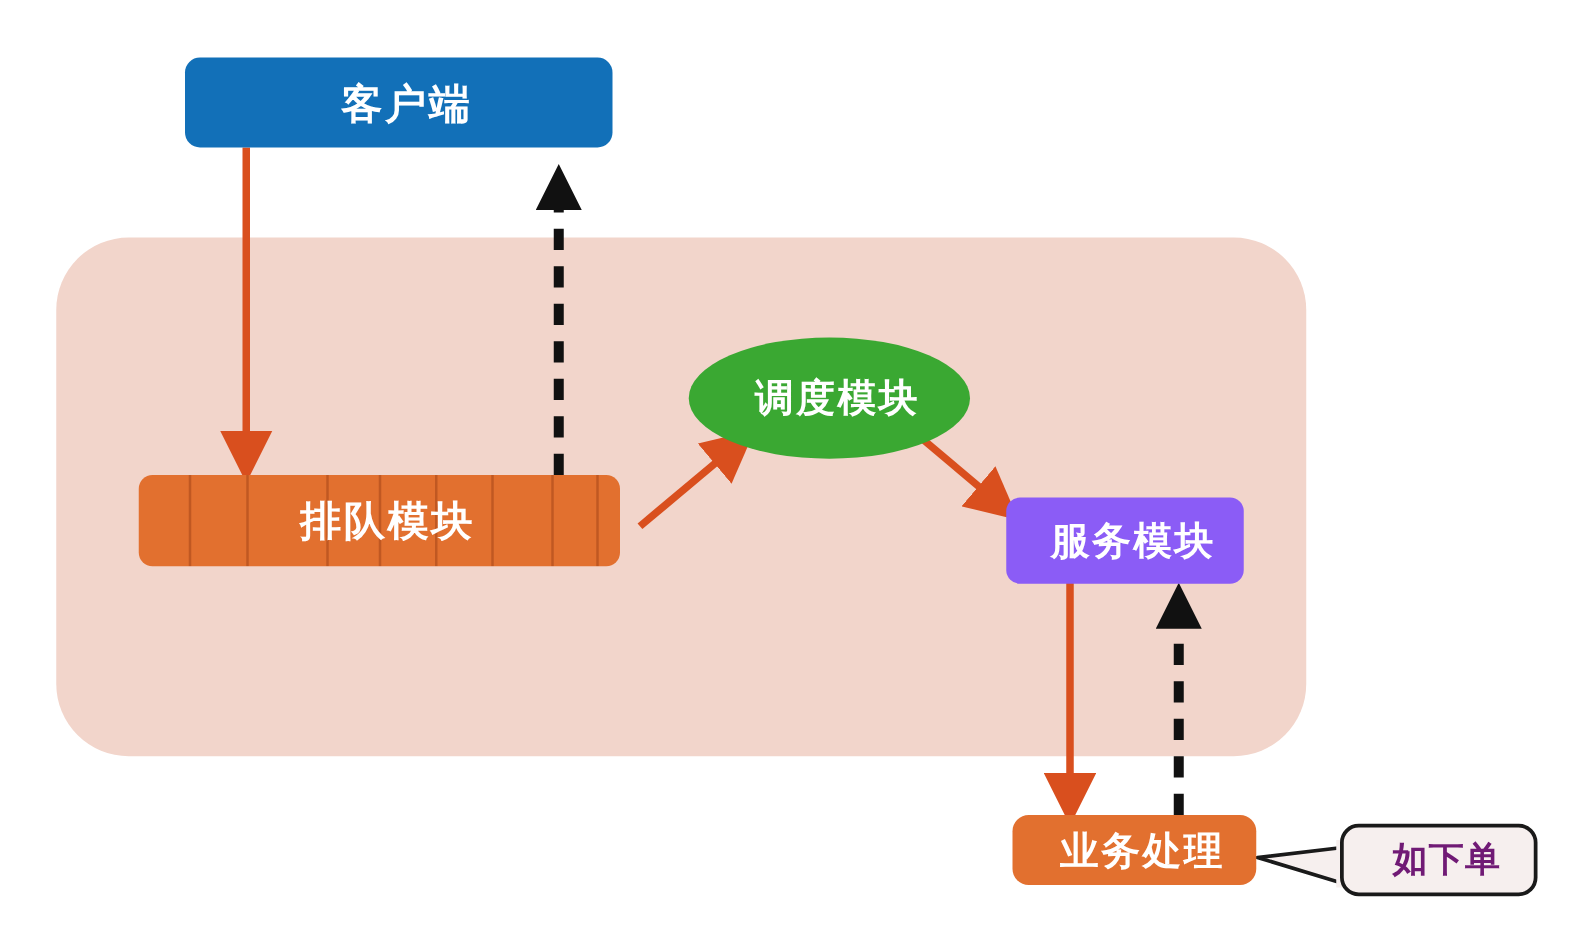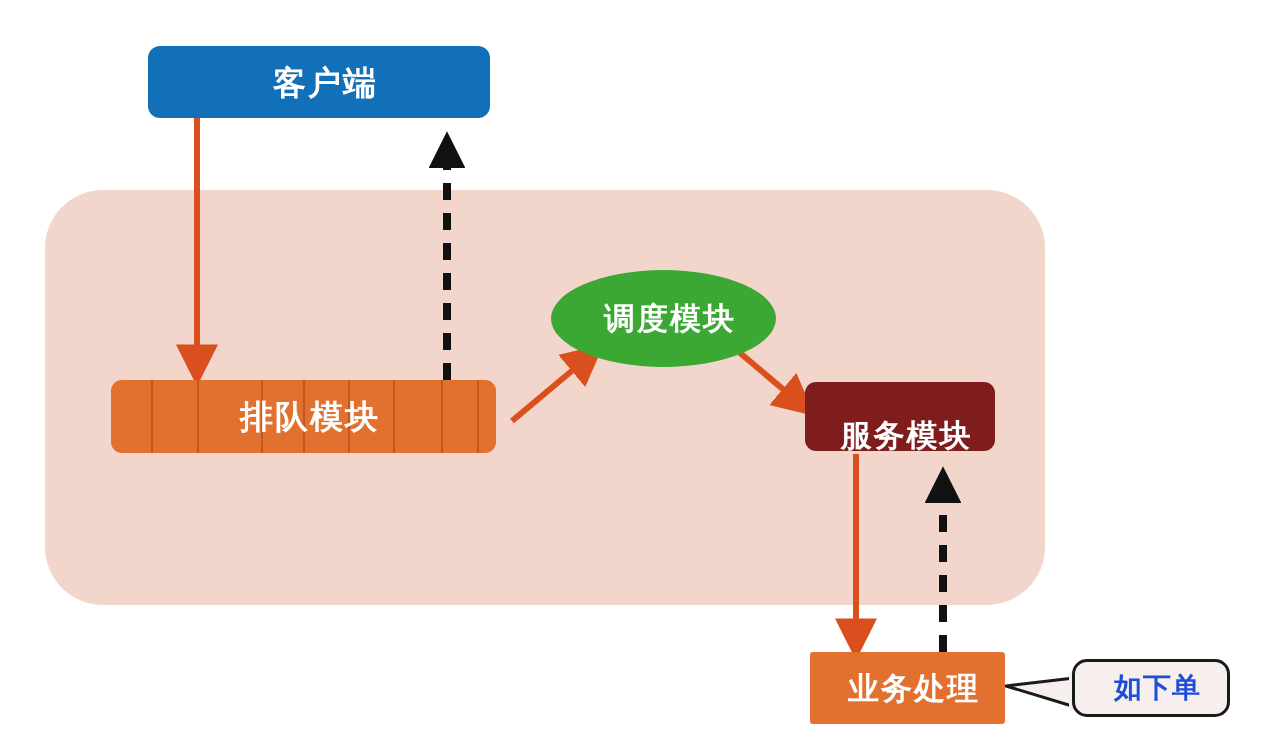--- a/index.html
+++ b/index.html
@@ -107,52 +107,51 @@
     background: #3aa832;
     border-radius: 50%;
     font-size: 31px;
     font-weight: 700;
     align-items: center;
   }
 
   
   #node-service {
     left: 805px;
-    top: 382px;
+    top: 398px;
     width: 190px;
     height: 69px;
-    background: #7f1d1d;
+    background: #8b5cf6;
     border-radius: 11px;
     font-size: 31px;
     font-weight: 700;
-    align-items: flex-end;
   }
 
   
   #node-business {
     left: 810px;
     top: 652px;
     width: 195px;
-    height: 72px;
+    height: 56px;
     background: #e2702f;
-    border-radius: 3px;
+    border-radius: 13px;
     font-size: 31px;
     font-weight: 700;
   }
 
   
   #node-callout {
     left: 1072px;
     top: 659px;
     width: 158px;
     height: 58px;
     background: #f6efee;
     border: 3px solid #1a1a1a;
     border-radius: 15px;
-    color: #1d4ed8;
+    color: #701a75;
     font-size: 28px;
     font-weight: 700;
     letter-spacing: 1px;
   }
 </style>
 </head>
 <body>
 
 <div id="stage">
 

